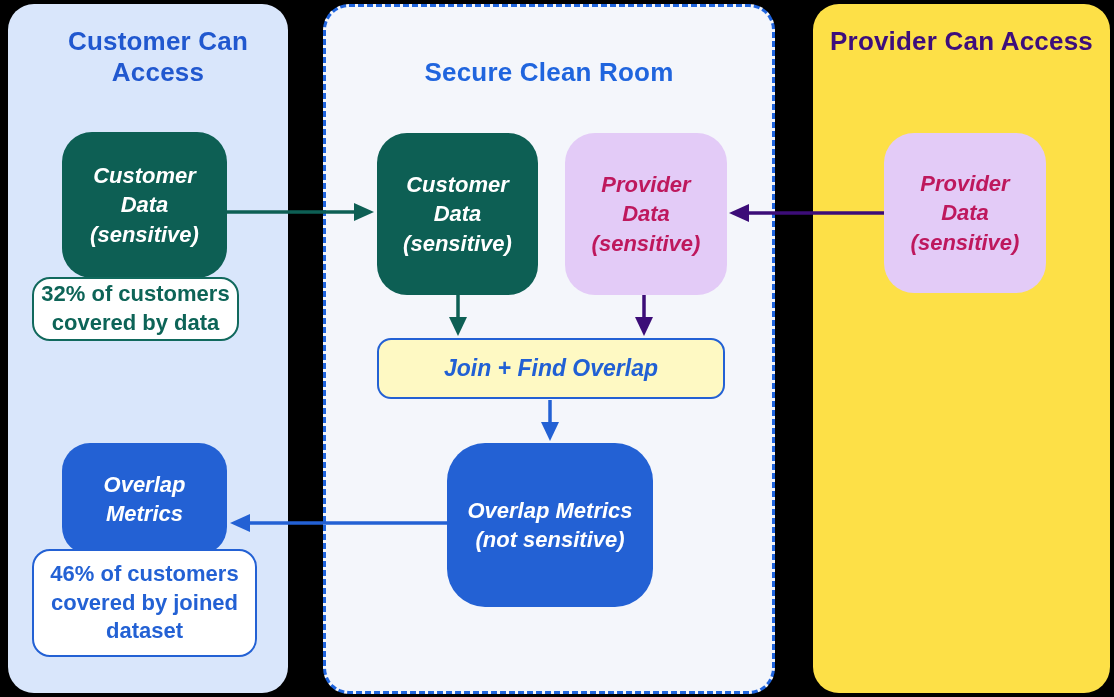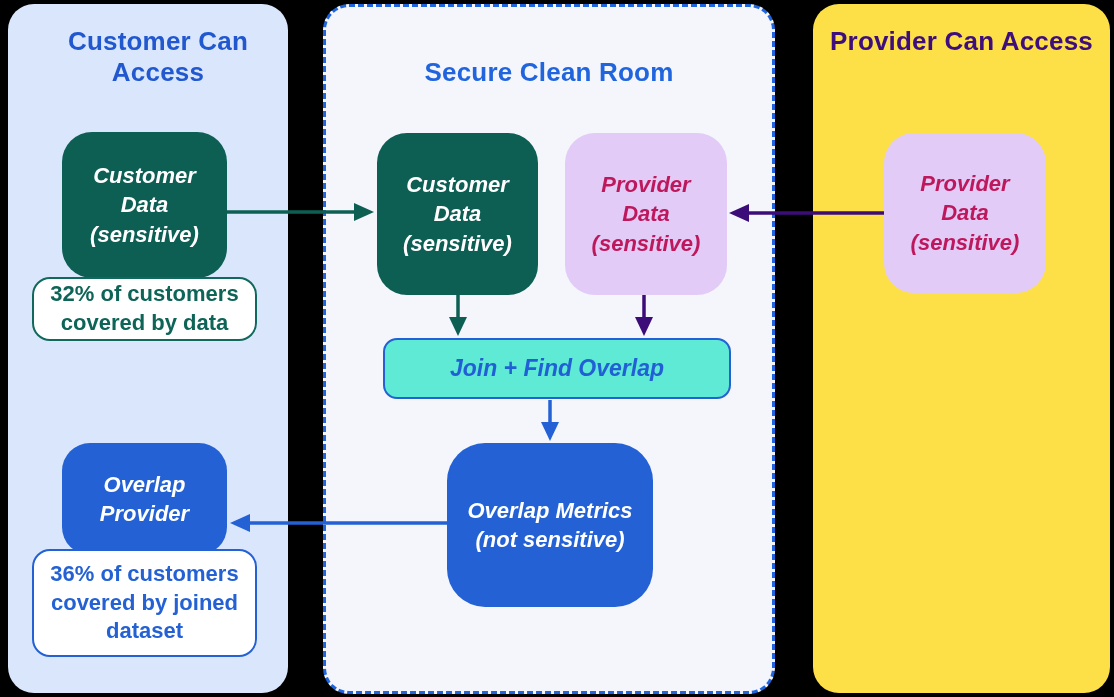--- a/index.html
+++ b/index.html
@@ -33,32 +33,32 @@
   }
   .teal-node   { background: #0d5f54; color: #ffffff; font-size: 22px; font-weight: 700; border-radius: 30px; }
   .blue-node   { background: #2361d4; color: #ffffff; font-size: 22px; font-weight: 700; }
   .purple-node { background: #e3cbf7; color: #be185d; font-size: 22px; font-weight: 600; border-radius: 30px; }
 
   #node-cust-left    { left: 62px;  top: 132px; width: 165px; height: 146px; }
   #node-cust-room    { left: 377px; top: 133px; width: 161px; height: 162px; }
   #node-prov-room    { left: 565px; top: 133px; width: 162px; height: 162px; }
   #node-prov-right   { left: 884px; top: 133px; width: 162px; height: 160px; }
   #node-join         { left: 377px; top: 338px; width: 348px; height: 61px;
-                       background: #5eead4; border: 2px solid #2361d4; color: #2160d4;
-                       border-radius: 14px; font-size: 23px; font-weight: 600; margin-left: 6px; }
+                       background: #fef9c3; border: 2px solid #2361d4; color: #2160d4;
+                       border-radius: 14px; font-size: 23px; font-weight: 600; }
   #node-overlap-room { left: 447px; top: 443px; width: 206px; height: 164px; border-radius: 38px; }
   #node-overlap-left { left: 62px;  top: 443px; width: 165px; height: 112px; border-radius: 28px; }
 
   .caption {
     position: absolute; display: flex; align-items: center; justify-content: center;
     text-align: center; white-space: pre-line; box-sizing: border-box;
     background: #ffffff; border-radius: 18px; font-size: 22px; font-weight: 600;
     line-height: 1.3; z-index: 5;
   }
-  #caption-32 { left: 32px; top: 277px; width: 225px; height: 64px;
+  #caption-32 { left: 32px; top: 277px; width: 207px; height: 64px;
                 border: 2px solid #11695d; color: #0d6457; }
   #caption-79 { left: 32px; top: 549px; width: 225px; height: 108px;
                 border: 2px solid #2361d4; color: #2361d4; }
 
   #arrow-layer { position: absolute; left: 0; top: 0; width: 1114px; height: 697px;
                  pointer-events: none; z-index: 4; }
 </style>
 </head>
 <body>
 
@@ -124,22 +124,22 @@
   <div class="node purple-node" id="node-prov-right">Provider
 Data
 (sensitive)</div>
 
   <div class="node" id="node-join">Join + Find Overlap</div>
 
   <div class="node blue-node" id="node-overlap-room">Overlap Metrics
 (not sensitive)</div>
 
   <div class="node blue-node" id="node-overlap-left">Overlap
-Provider</div>
+Metrics</div>
 
   <div class="caption" id="caption-32">32% of customers
 covered by data</div>
 
-  <div class="caption" id="caption-79">36% of customers
+  <div class="caption" id="caption-79">46% of customers
 covered by joined
 dataset</div>
 
 </div>
 
 </body></html>

